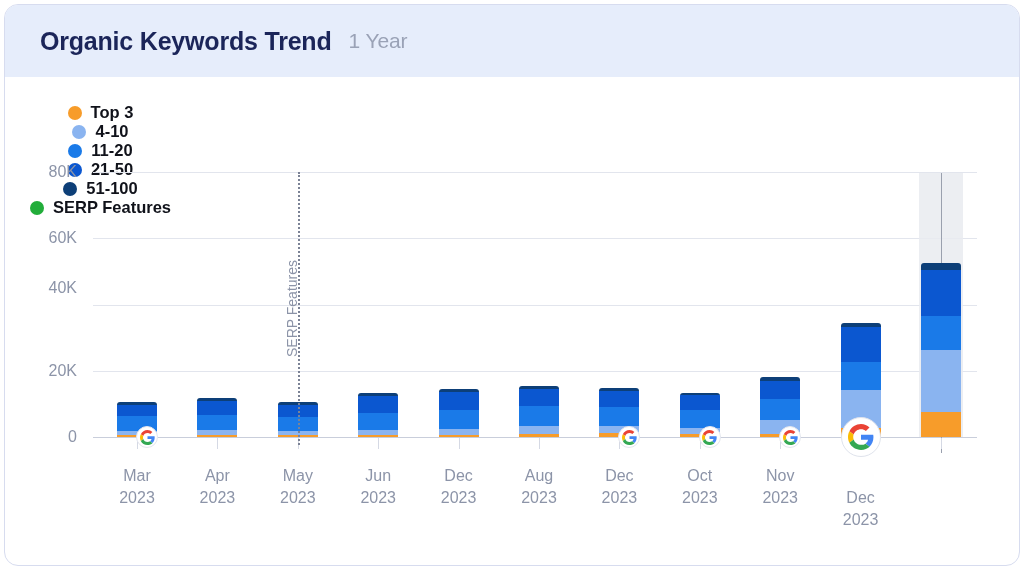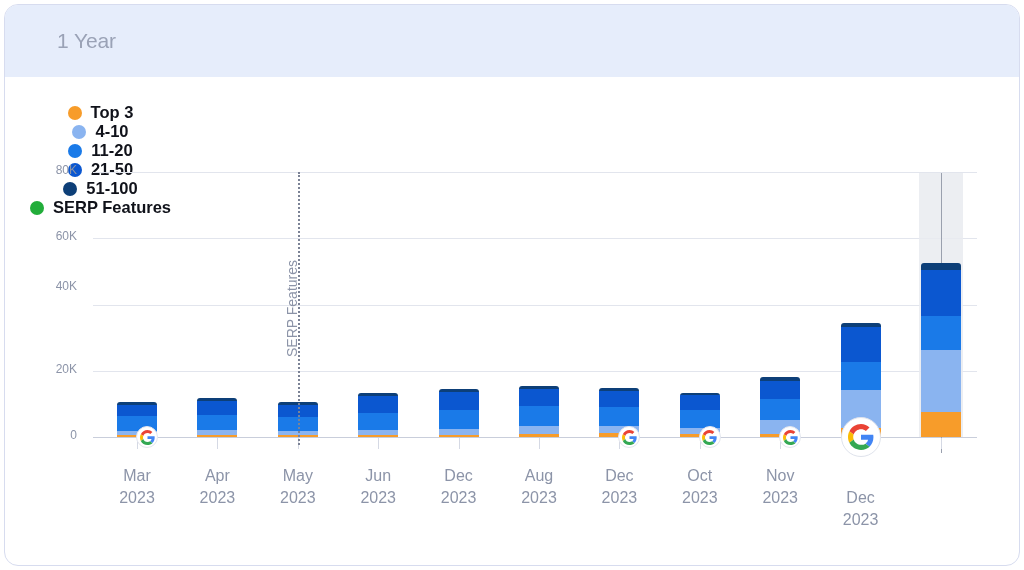--- a/index.html
+++ b/index.html
@@ -46,21 +46,21 @@
     left: 0; top: 0; width: 100%; height: 100%;
   }
   .gridline {
     position: absolute; height: 1px;
     background: #e2e5ed;
     left: 88px; width: 884px;
   }
   .ylabel {
     position: absolute; right: 0; width: 58px;
     text-align: right;
-    font-size: 12px; color: #8c94a8;
+    font-size: 16px; color: #8c94a8;
     transform: translateY(-9px);
   }
   .tick { position: absolute; width: 1px; height: 11px; background: #d5d9e4; }
 
   .hoverband {
     position: absolute; background: #e9ebf0; opacity: 0.85;
   }
   .hoverline {
     position: absolute; width: 1px; background: #9aa0ae;
   }
@@ -95,20 +95,21 @@
     display: flex; align-items: center; justify-content: center;
   }
   .gmark svg { display: block; }
 </style>
 </head>
 <body>
 
 <div id="card">
 
   <div id="header">
+    <div id="title">Organic Keywords Trend</div>
     <div id="period">1 Year</div>
   </div>
 
   <div id="legend">
       <div class="lg-item">
         <span class="lg-dot" style="background: rgb(247, 156, 42);"></span>
         <span class="lg-label">Top 3</span>
       </div>
       <div class="lg-item">
         <span class="lg-dot" style="background: rgb(138, 180, 240);"></span>

